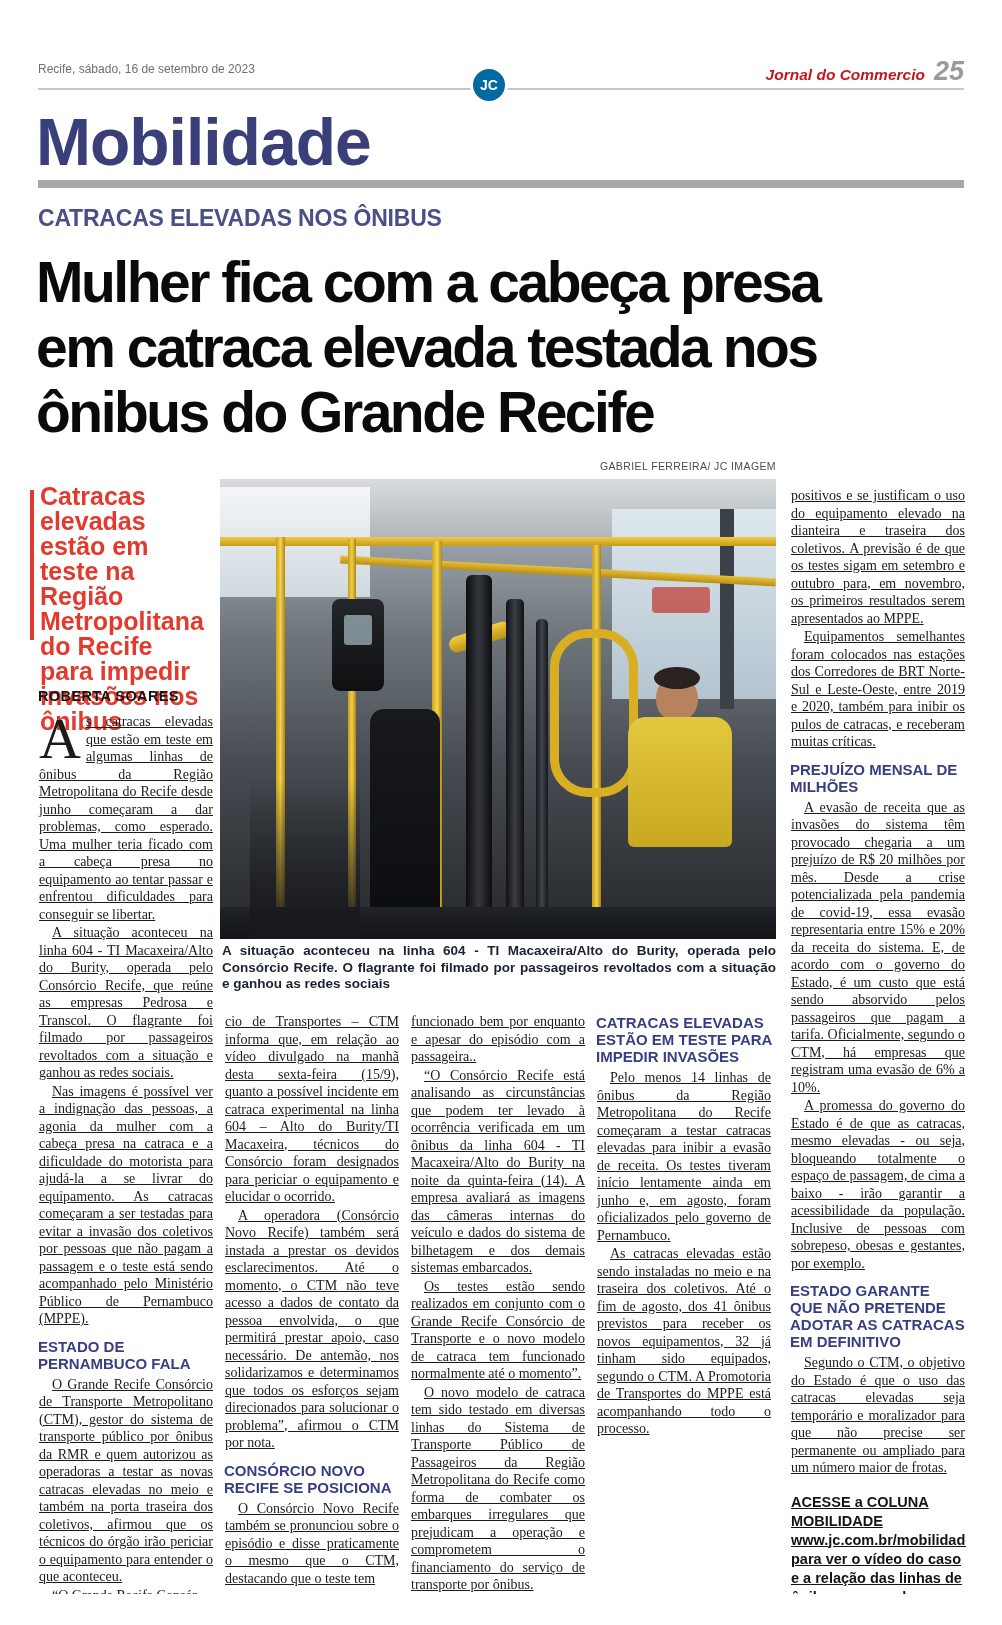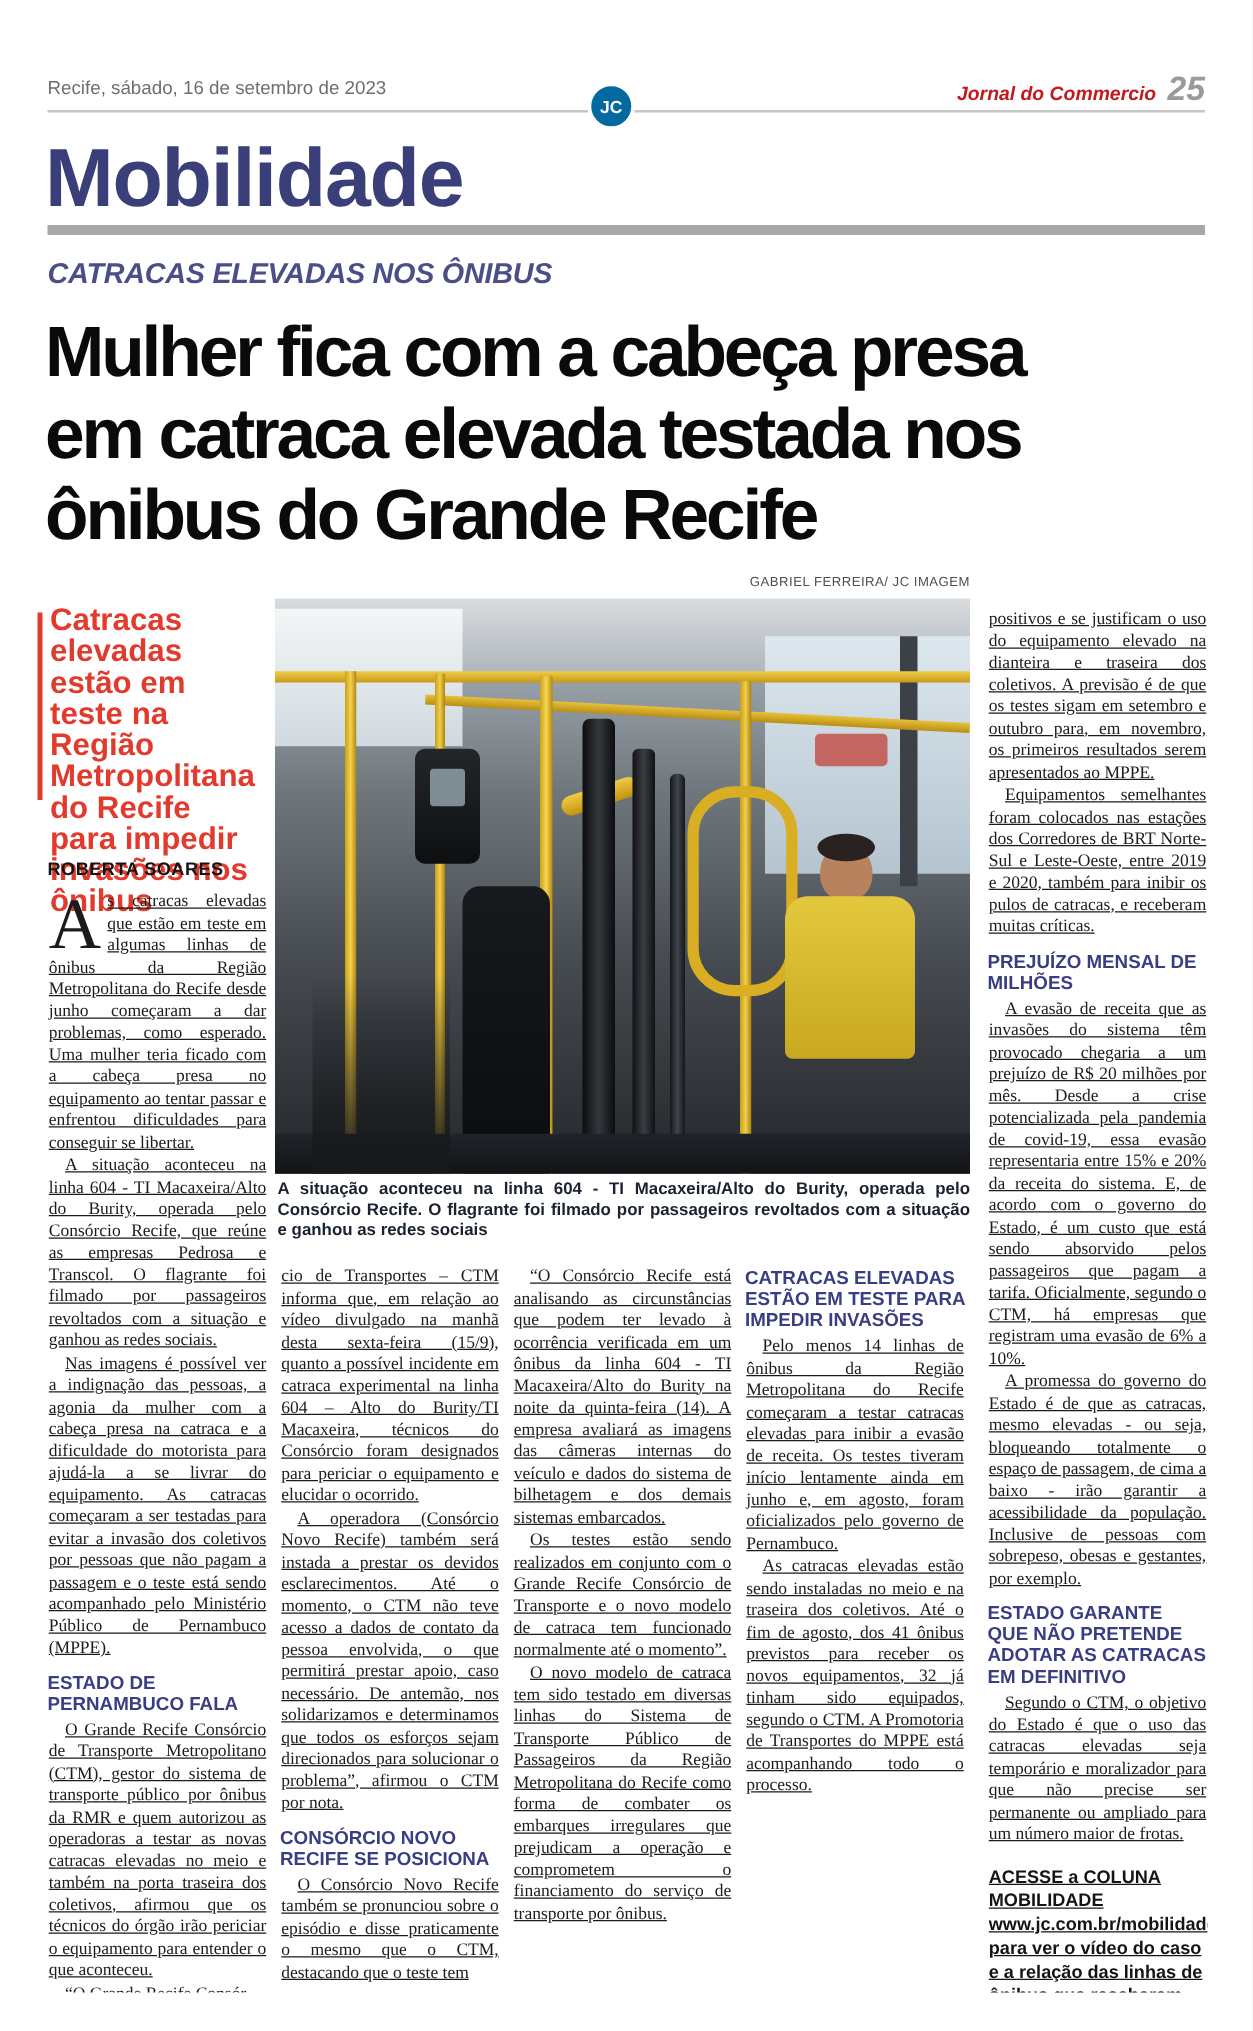--- a/index.html
+++ b/index.html
@@ -1,33 +1,33 @@
 <!DOCTYPE html>
 <html lang="pt-BR"><head>
 <meta charset="utf-8">
 <style>
   html,body{margin:0;padding:0;background:#e9e9e9;}
   .page{position:relative;width:1002px;height:1625px;background:#ffffff;margin:0 auto;
         font-family:"Liberation Sans",sans-serif;overflow:hidden;}
   .abs{position:absolute;}
 
   
-  .hdr-date{left:38px;top:62px;font-size:15px;color:#6f6f6f;}
+  .hdr-date{left:38px;top:62px;font-size:12px;color:#6f6f6f;}
   .hdr-rule{left:38px;top:88px;width:926px;height:2px;background:#c6c6c6;}
   .jc-logo{left:470px;top:66px;width:32px;height:32px;border-radius:50%;background:#0369a1;
            color:#fff;font-weight:bold;font-size:14px;display:flex;align-items:center;
            justify-content:center;border:3px solid #fff;box-sizing:content-box;}
   .masthead-wrap{right:38px;top:56px;display:flex;align-items:baseline;gap:9px;font-style:italic;}
   .masthead{color:#c3181d;font-weight:bold;font-size:15.5px;}
   .pagenum{color:#9a9a9a;font-weight:bold;font-size:27px;}
 
   
   .section-title{left:36px;top:104px;font-size:66px;font-weight:bold;color:#3a3f7a;letter-spacing:-1px;}
   .section-bar{left:38px;top:180px;width:926px;height:8px;background:#a8a8a8;}
-  .kicker{left:38px;top:205px;font-size:23px;font-weight:bold;color:#4a4f88;letter-spacing:-0.2px;font-style:italic;}
+  .kicker{left:38px;top:205px;font-size:23px;font-weight:bold;color:#4a4f88;letter-spacing:-0.2px;}
 
   
   .headline{left:36px;top:250px;width:940px;color:#0a0a0a;font-weight:bold;
             font-size:57px;line-height:65px;letter-spacing:-2.5px;}
 
   .credit{left:220px;top:460px;width:556px;text-align:right;font-size:10.5px;color:#4d4d4d;letter-spacing:0.4px;}
 
   
   .deck-bar{left:30px;top:490px;width:4px;height:150px;background:#e23a2d;}
   .deck{left:40px;top:484px;width:172px;font-size:25px;line-height:25px;color:#e23a2d;font-weight:600;}
@@ -126,20 +126,21 @@
       <p class="para">O Grande Recife Consórcio de Transporte Metropolitano (CTM), gestor do sistema de transporte público por ônibus da RMR e quem autorizou as operadoras a testar as novas catracas elevadas no meio e também na porta traseira dos coletivos, afirmou que os técnicos do órgão irão periciar o equipamento para entender o que aconteceu.</p>
       <p class="para">“O Grande Recife Consór-</p>
     </div>
   <div class="abs col col2">
       <p class="lead">cio de Transportes – CTM informa que, em relação ao vídeo divulgado na manhã desta sexta-feira (15/9), quanto a possível incidente em catraca experimental na linha 604 – Alto do Burity/TI Macaxeira, técnicos do Consórcio foram designados para periciar o equipamento e elucidar o ocorrido.</p>
       <p class="para">A operadora (Consórcio Novo Recife) também será instada a prestar os devidos esclarecimentos. Até o momento, o CTM não teve acesso a dados de contato da pessoa envolvida, o que permitirá prestar apoio, caso necessário. De antemão, nos solidarizamos e determinamos que todos os esforços sejam direcionados para solucionar o problema”, afirmou o CTM por nota.</p>
       <h3 class="subhead">CONSÓRCIO NOVO RECIFE SE POSICIONA</h3>
       <p class="para">O Consórcio Novo Recife também se pronunciou sobre o episódio e disse praticamente o mesmo que o CTM, destacando que o teste tem</p>
     </div>
   <div class="abs col col3">
+      <p class="lead">funcionado bem por enquanto e apesar do episódio com a passageira..</p>
       <p class="para">“O Consórcio Recife está analisando as circunstâncias que podem ter levado à ocorrência verificada em um ônibus da linha 604 - TI Macaxeira/Alto do Burity na noite da quinta-feira (14). A empresa avaliará as imagens das câmeras internas do veículo e dados do sistema de bilhetagem e dos demais sistemas embarcados.</p>
       <p class="para">Os testes estão sendo realizados em conjunto com o Grande Recife Consórcio de Transporte e o novo modelo de catraca tem funcionado normalmente até o momento”.</p>
       <p class="para">O novo modelo de catraca tem sido testado em diversas linhas do Sistema de Transporte Público de Passageiros da Região Metropolitana do Recife como forma de combater os embarques irregulares que prejudicam a operação e comprometem o financiamento do serviço de transporte por ônibus.</p>
     </div>
   <div class="abs col col4">
       <h3 class="subhead">CATRACAS ELEVADAS ESTÃO EM TESTE PARA IMPEDIR INVASÕES</h3>
       <p class="para">Pelo menos 14 linhas de ônibus da Região Metropolitana do Recife começaram a testar catracas elevadas para inibir a evasão de receita. Os testes tiveram início lentamente ainda em junho e, em agosto, foram oficializados pelo governo de Pernambuco.</p>
       <p class="para">As catracas elevadas estão sendo instaladas no meio e na traseira dos coletivos. Até o fim de agosto, dos 41 ônibus previstos para receber os novos equipamentos, 32 já tinham sido equipados, segundo o CTM. A Promotoria de Transportes do MPPE está acompanhando todo o processo.</p>
     </div>
   <div class="abs col col5">

